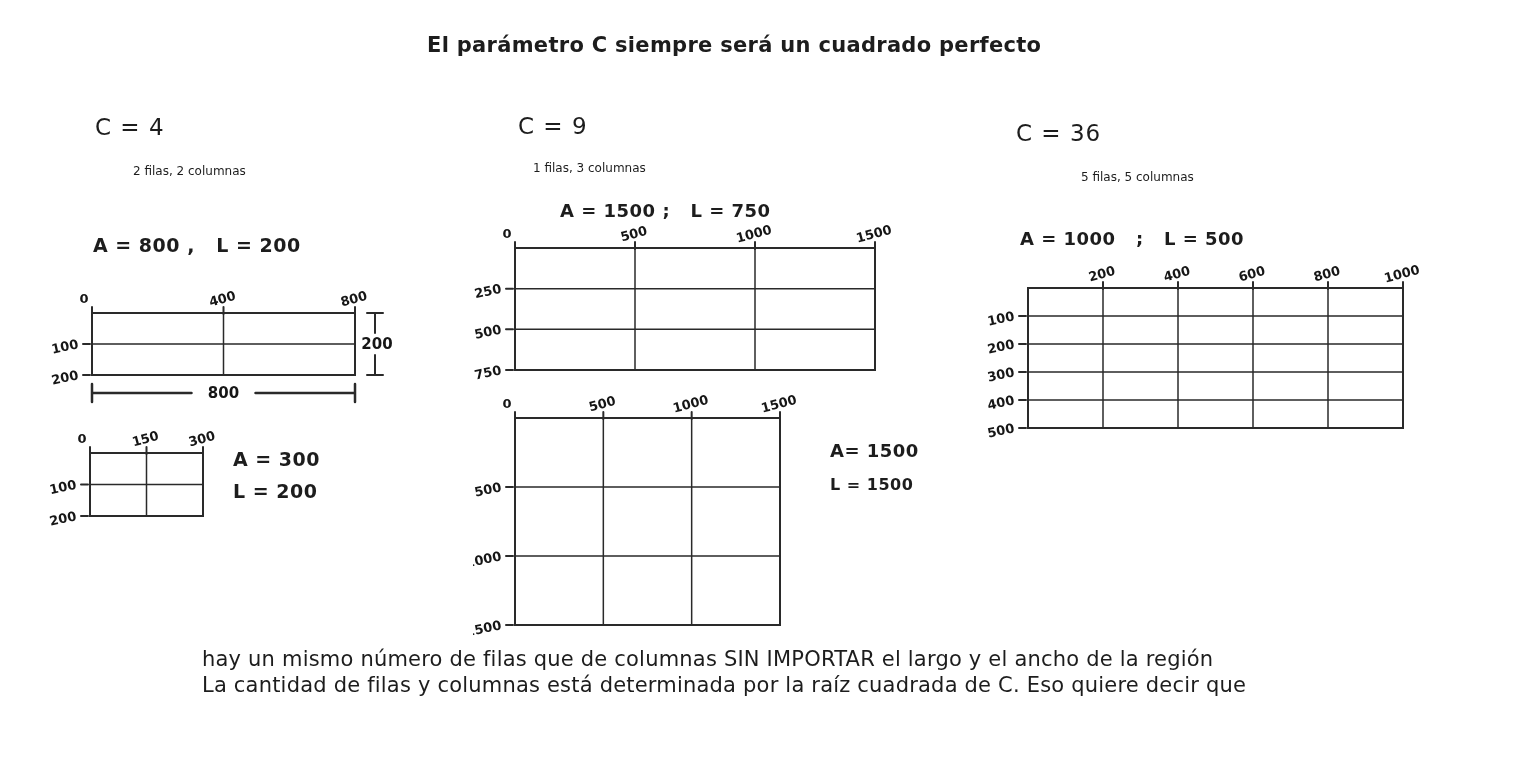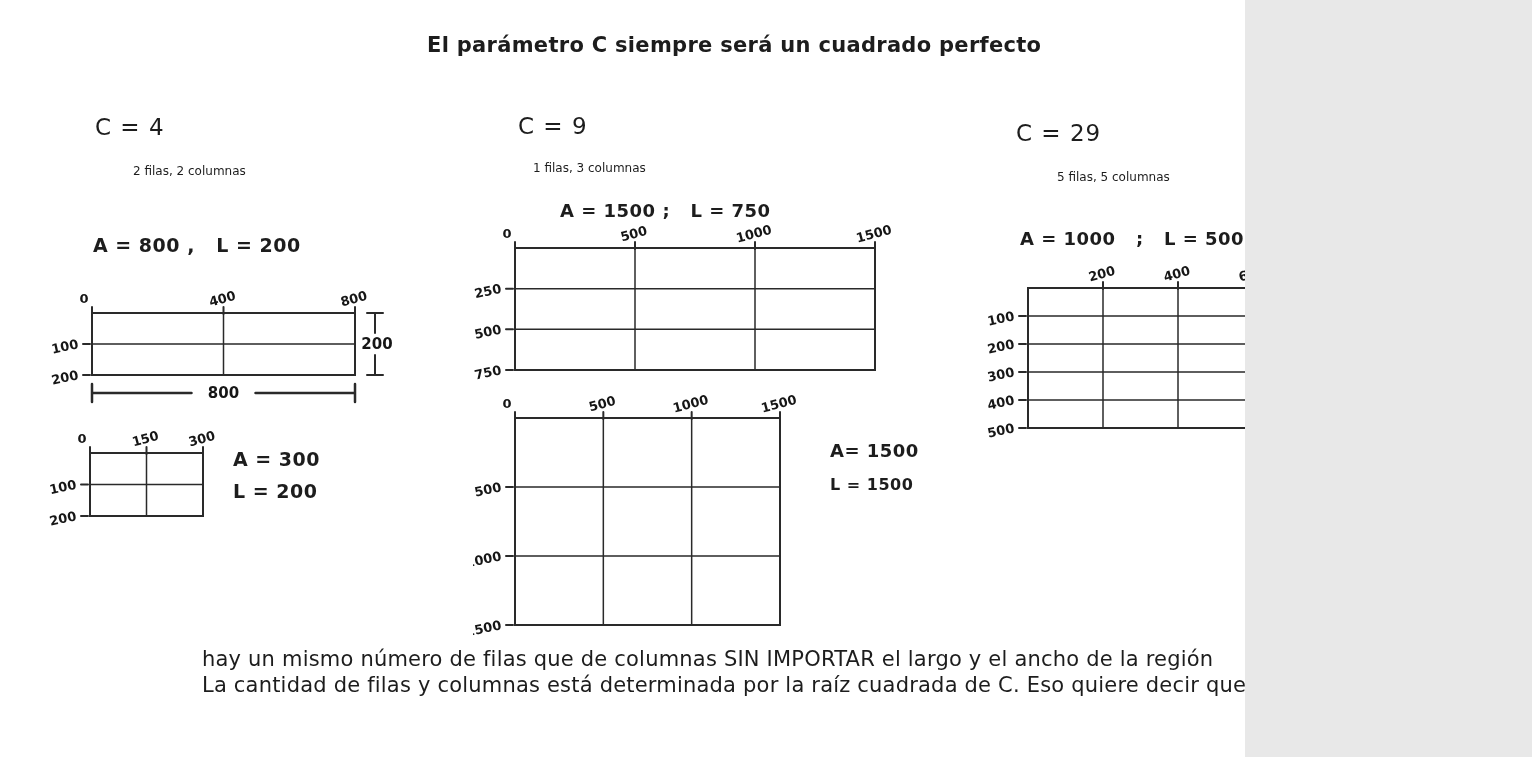--- a/index.html
+++ b/index.html
@@ -1,18 +1,18 @@
 <!DOCTYPE html>
 <html><head>
 <meta charset="utf-8">
 <style>
   html,body{margin:0;padding:0;background:#e8e8e8;}
   .canvas{
     position:relative;
-    width:1245px;height:757px;
+    width:1532px;height:757px;
     background:#ffffff;
     overflow:hidden;
     font-family:"DejaVu Sans",sans-serif;
     color:#1d1d1d;
   }
   .abs{position:absolute;white-space:pre;}
   .title{font-size:21px;font-weight:600;letter-spacing:.3px;}
   .heading{font-size:23px;font-weight:500;letter-spacing:1px;}
   .subheading{font-size:12px;font-weight:500;}
   .params{font-size:19px;font-weight:700;letter-spacing:.5px;text-align:center;}
@@ -128,22 +128,22 @@
           <text x="29" y="172" text-anchor="end" class="tick" transform="rotate(-12 29 172)">1000</text>
           <line x1="33" y1="237" x2="40" y2="237" stroke="#2a2a2a" stroke-width="2" stroke-linecap="round"></line>
           <text x="29" y="241" text-anchor="end" class="tick" transform="rotate(-12 29 241)">1500</text>
         </svg></div>
 
     <div class="abs sidetext" style="left:830px;top:440px;font-size:18px;">A= 1500</div>
     <div class="abs sidetext" style="left:830px;top:475px;font-size:16px;">L = 1500</div>
   </div>
 
   <div>
-    <div class="abs heading" style="left:1016px;top:120px;">C = 29</div>
-    <div class="abs subheading" style="left:1057px;top:170px;">5 filas, 5 columnas</div>
+    <div class="abs heading" style="left:1016px;top:120px;">C = 36</div>
+    <div class="abs subheading" style="left:1081px;top:170px;">5 filas, 5 columnas</div>
     <div class="abs params small" style="left:1020px;top:228px;">A = 1000   ;   L = 500</div>
 
     <div class="abs" style="left:986px;top:258px;"><svg width="453" height="184" viewBox="0 0 453 184">
           <line x1="117" y1="30" x2="117" y2="170" stroke="#2a2a2a" stroke-width="1.5" stroke-linecap="round"></line>
           <line x1="192" y1="30" x2="192" y2="170" stroke="#2a2a2a" stroke-width="1.5" stroke-linecap="round"></line>
           <line x1="267" y1="30" x2="267" y2="170" stroke="#2a2a2a" stroke-width="1.5" stroke-linecap="round"></line>
           <line x1="342" y1="30" x2="342" y2="170" stroke="#2a2a2a" stroke-width="1.5" stroke-linecap="round"></line>
           <line x1="42" y1="58" x2="417" y2="58" stroke="#2a2a2a" stroke-width="1.5" stroke-linecap="round"></line>
           <line x1="42" y1="86" x2="417" y2="86" stroke="#2a2a2a" stroke-width="1.5" stroke-linecap="round"></line>
           <line x1="42" y1="114" x2="417" y2="114" stroke="#2a2a2a" stroke-width="1.5" stroke-linecap="round"></line>

